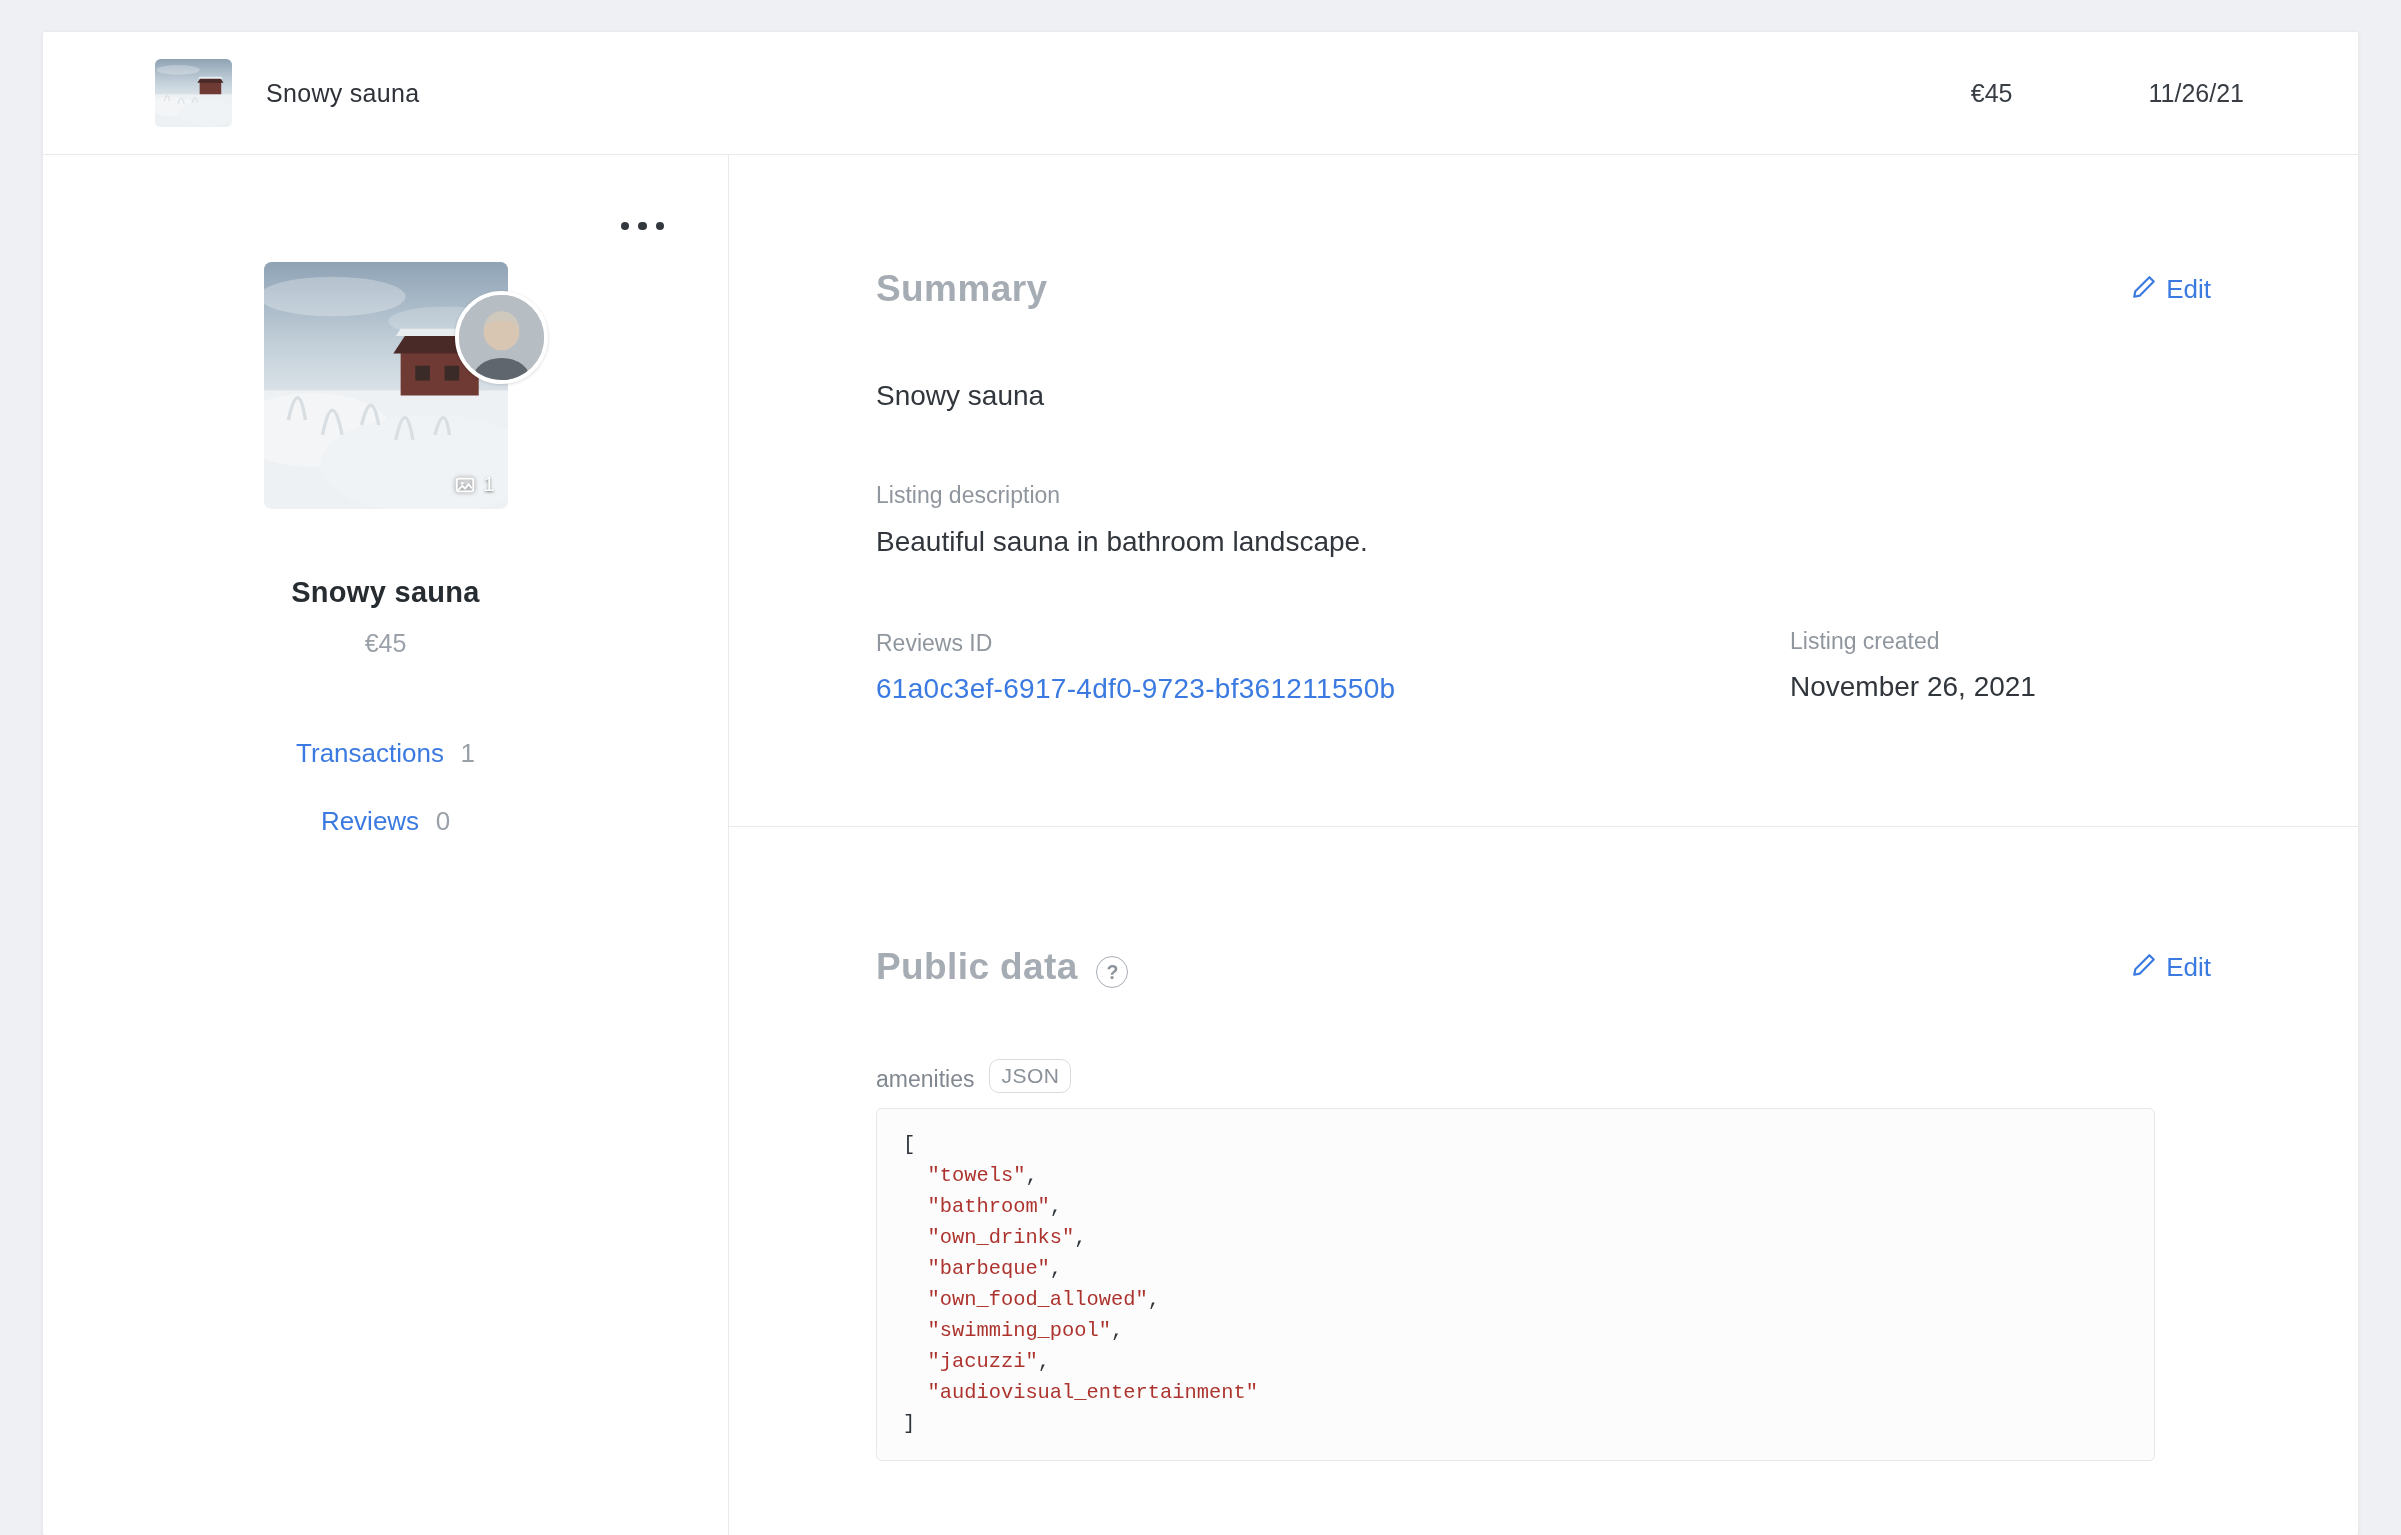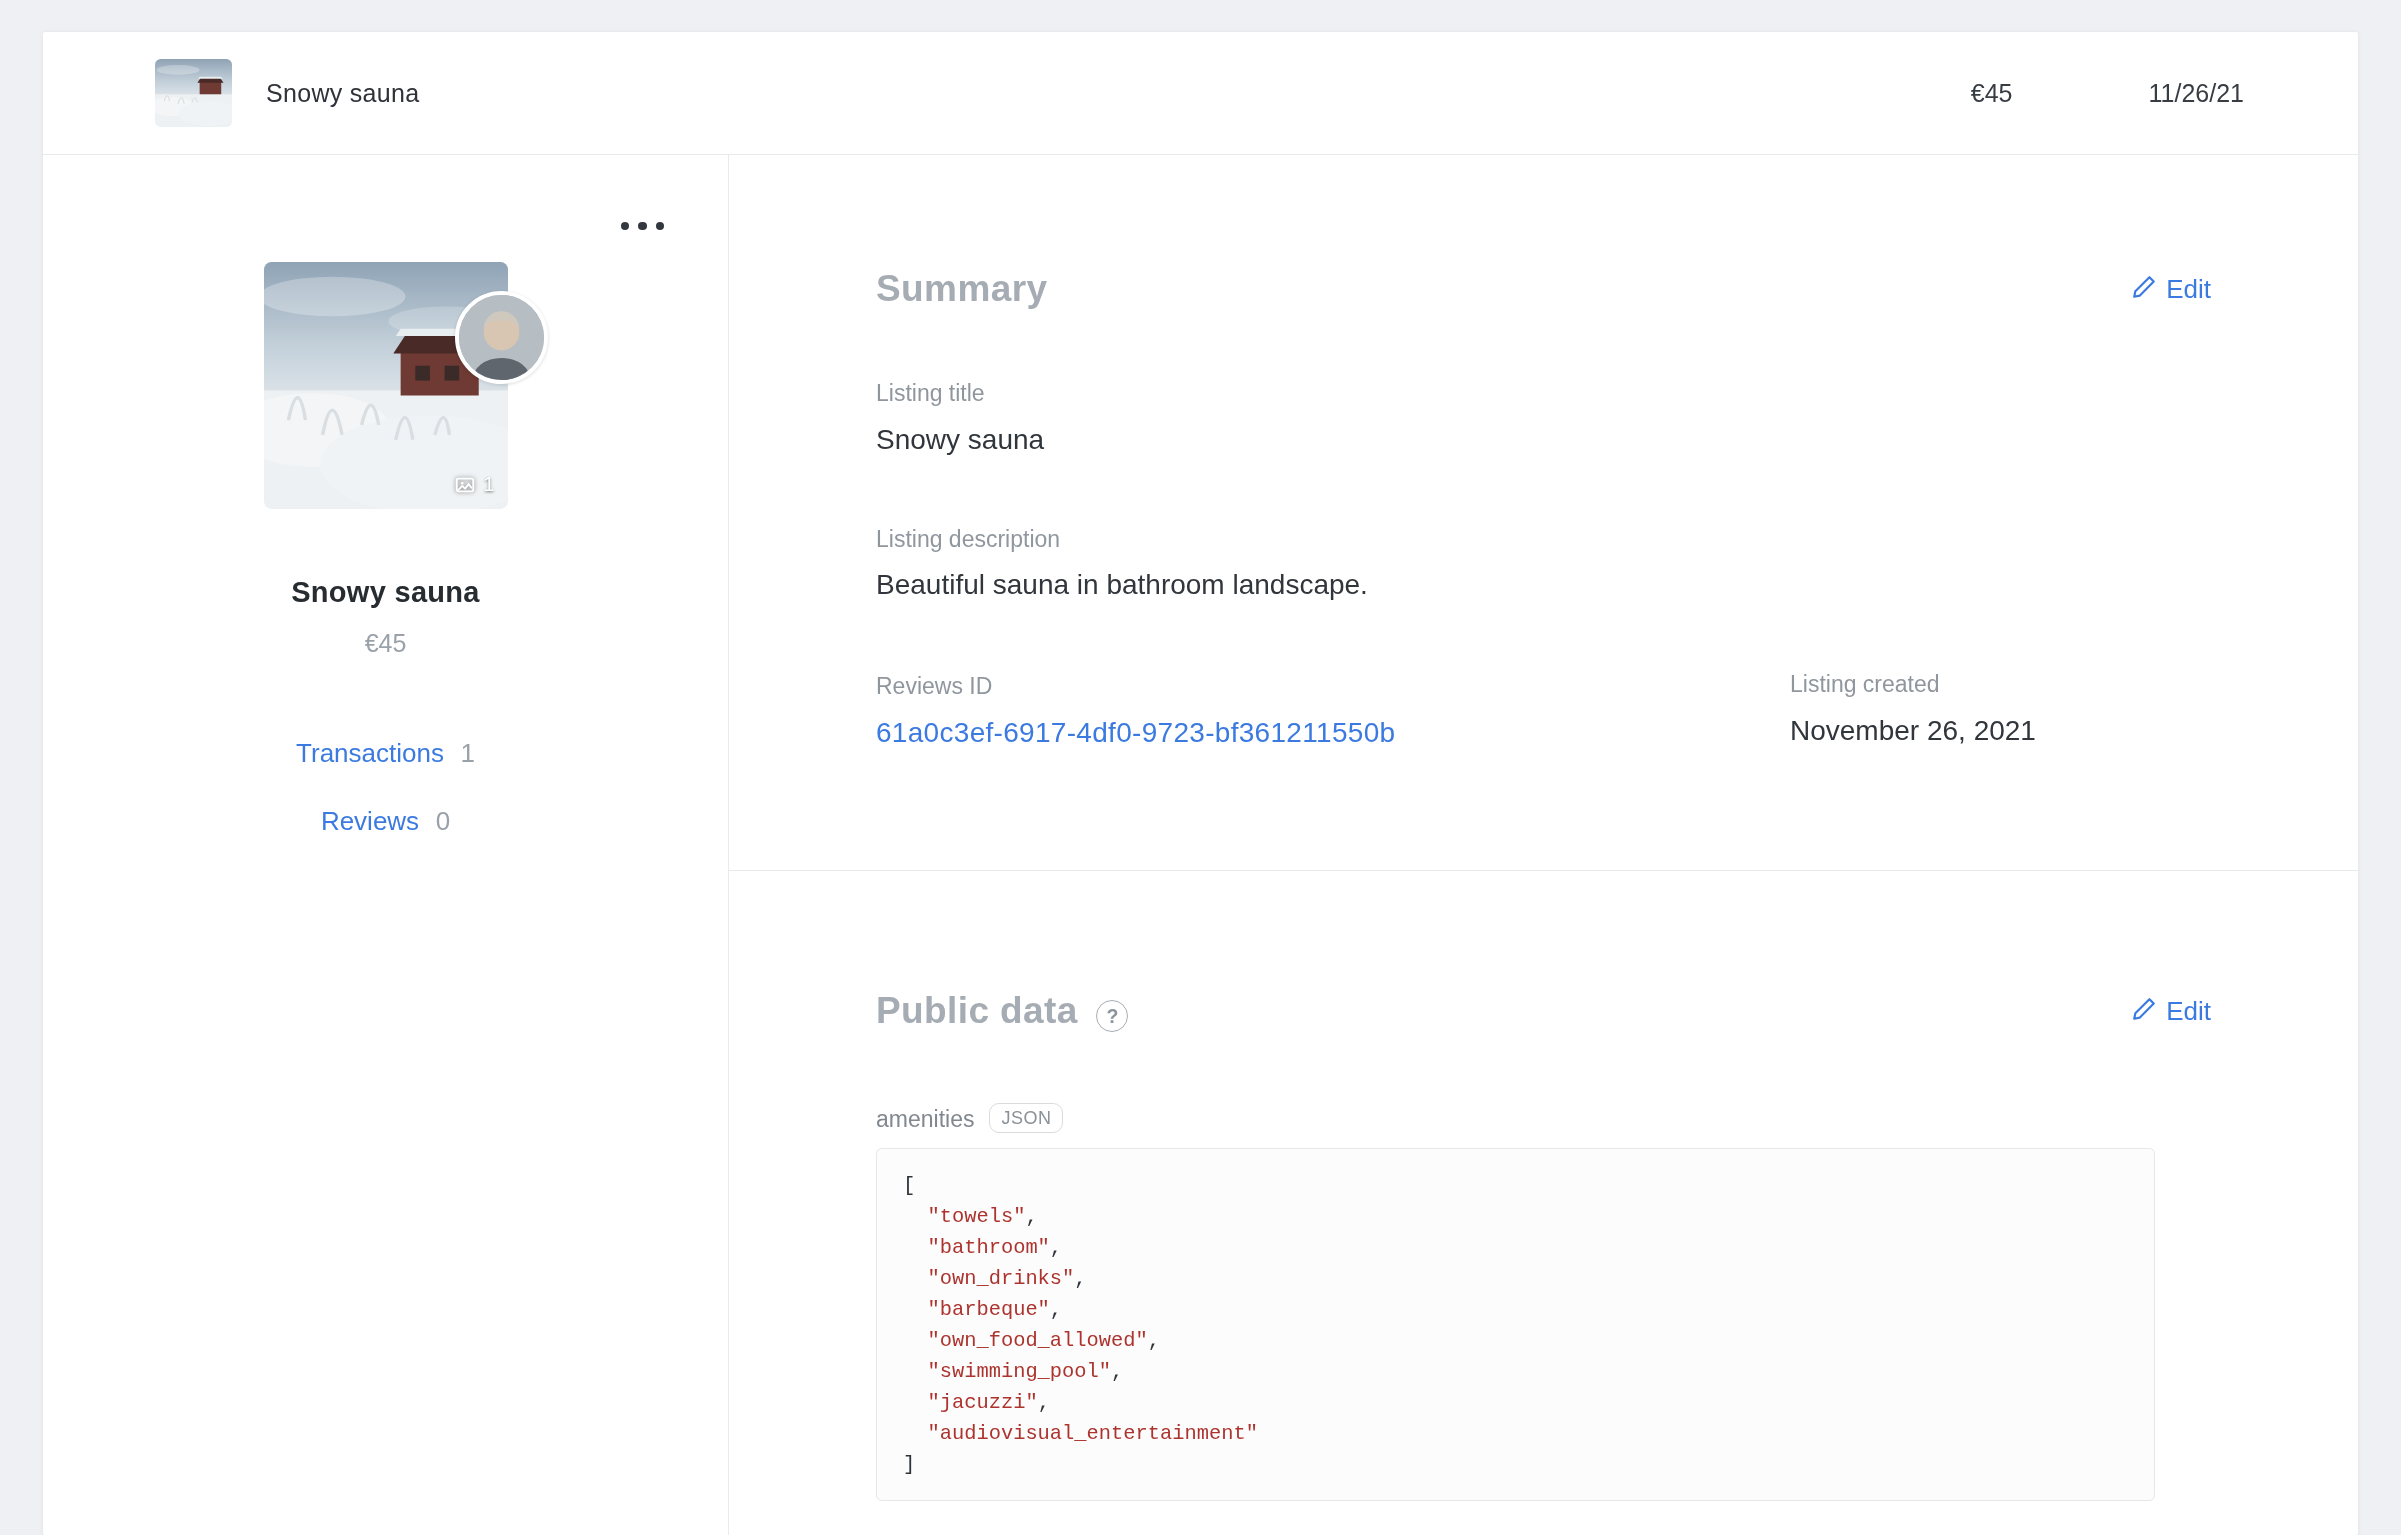--- a/index.html
+++ b/index.html
@@ -73,21 +73,21 @@
   .field .value.link{color:var(--accent);cursor:pointer;letter-spacing:0.3px}
   .field-row{display:flex}
   .field-row .field-id{width:914px;flex:none}
   .field-row .field-created{flex:1}
 
   .section-divider{border:none;border-top:0.9px solid var(--line);margin:121px -147px 0}
 
   .public-data-section{padding-top:119px}
   .amenities-row{margin-top:71px;display:flex;align-items:flex-end;gap:15px}
   .amenities-row .label{font-size:23px;color:#81888f}
-  .format-badge{font-size:18px;color:#8a9198;border:0.9px solid #d9dcdf;border-radius:10px;
+  .format-badge{font-size:21px;color:#8a9198;border:0.9px solid #d9dcdf;border-radius:10px;
                 padding:3.7px 11px;letter-spacing:0.5px;background:#fff}
 
   .code-block{margin-top:15px;width:calc(100% - 56px);background:#fcfcfd;border:0.9px solid #e5e7e9;
               border-radius:5.6px;padding:20.4px 26px;font-family:"Liberation Mono",monospace;
               font-size:20.4px;line-height:31px;color:#2f343a;white-space:pre;overflow:hidden}
   .code-block .code-str{color:var(--code-red)}
 </style>
 </head>
 <body>
 
@@ -192,21 +192,20 @@
             </div>
             <a class="edit-link">
               <svg viewBox="0 0 24 24" fill="none" stroke="var(--accent)" stroke-width="2" stroke-linecap="round" stroke-linejoin="round">
                 <path d="M17 3l4 4L8 20l-5 1 1-5L17 3z"></path>
               </svg>
               <span>Edit</span>
             </a>
           </div>
 
           <div class="field">
-            <div class="label">Listing title</div>
             <div class="value">Snowy sauna</div>
           </div>
 
           <div class="field">
             <div class="label">Listing description</div>
             <div class="value">Beautiful sauna in bathroom landscape.</div>
           </div>
 
           <div class="field-row">
             <div class="field field-id">

